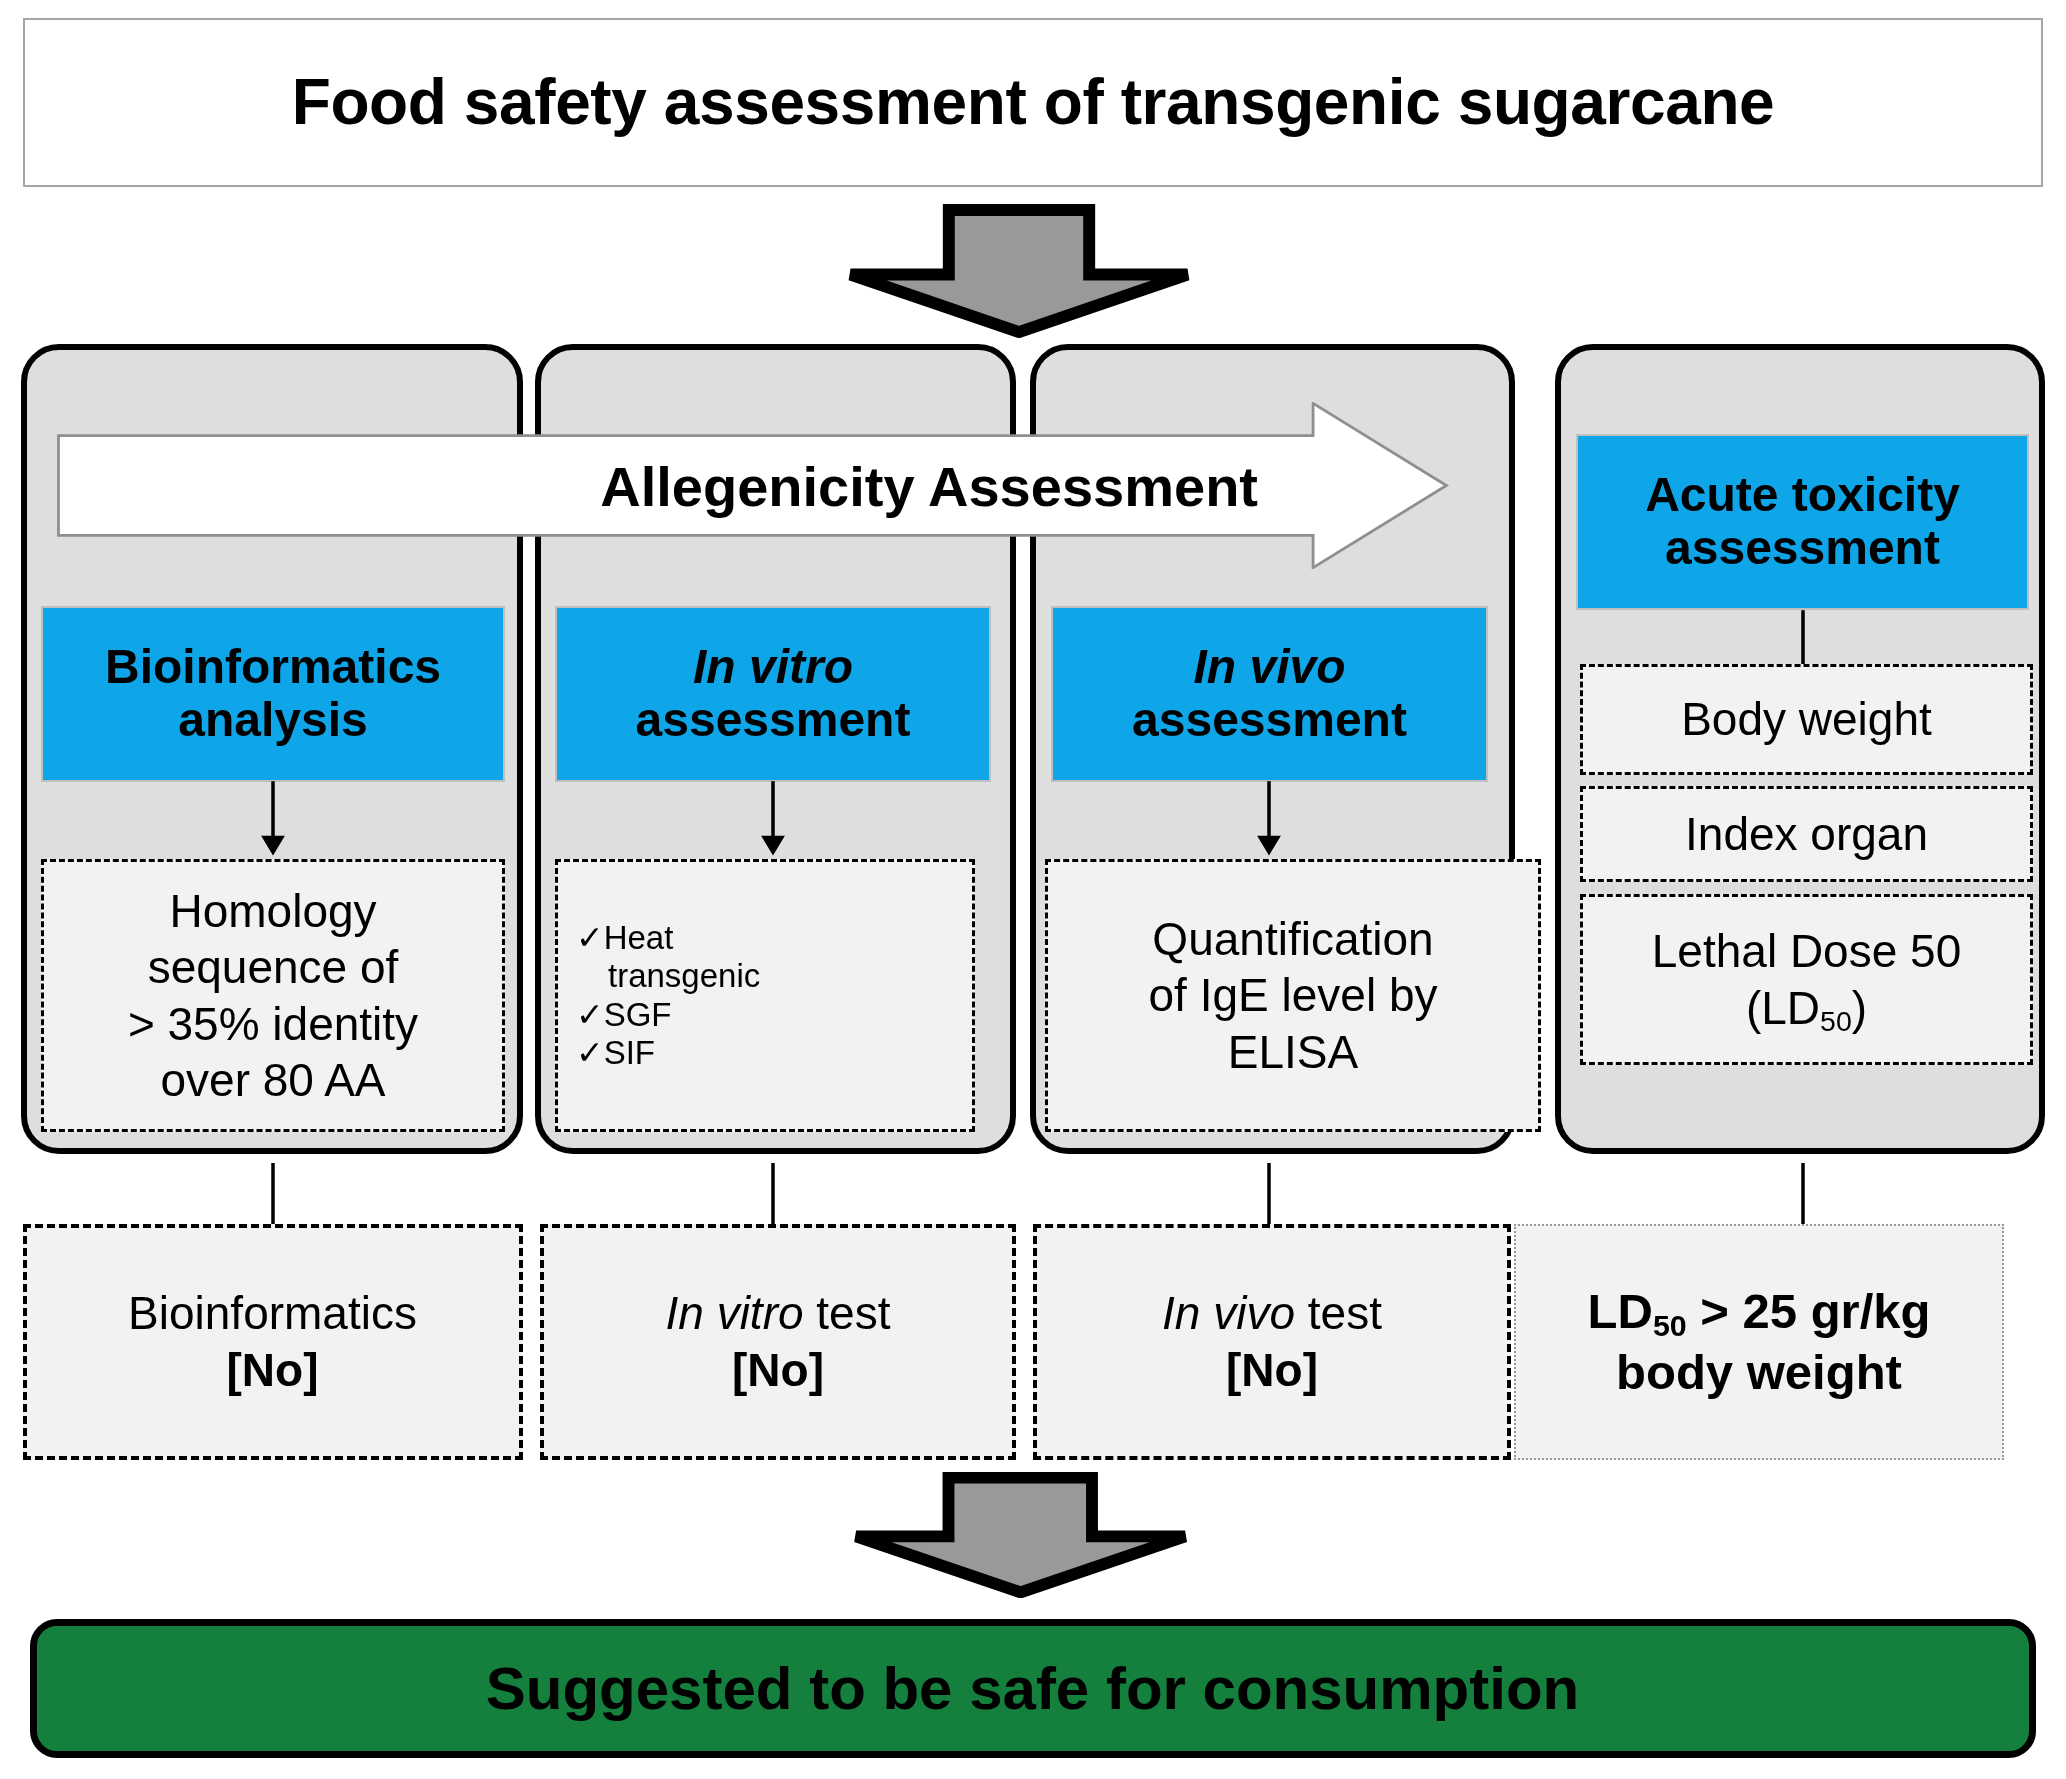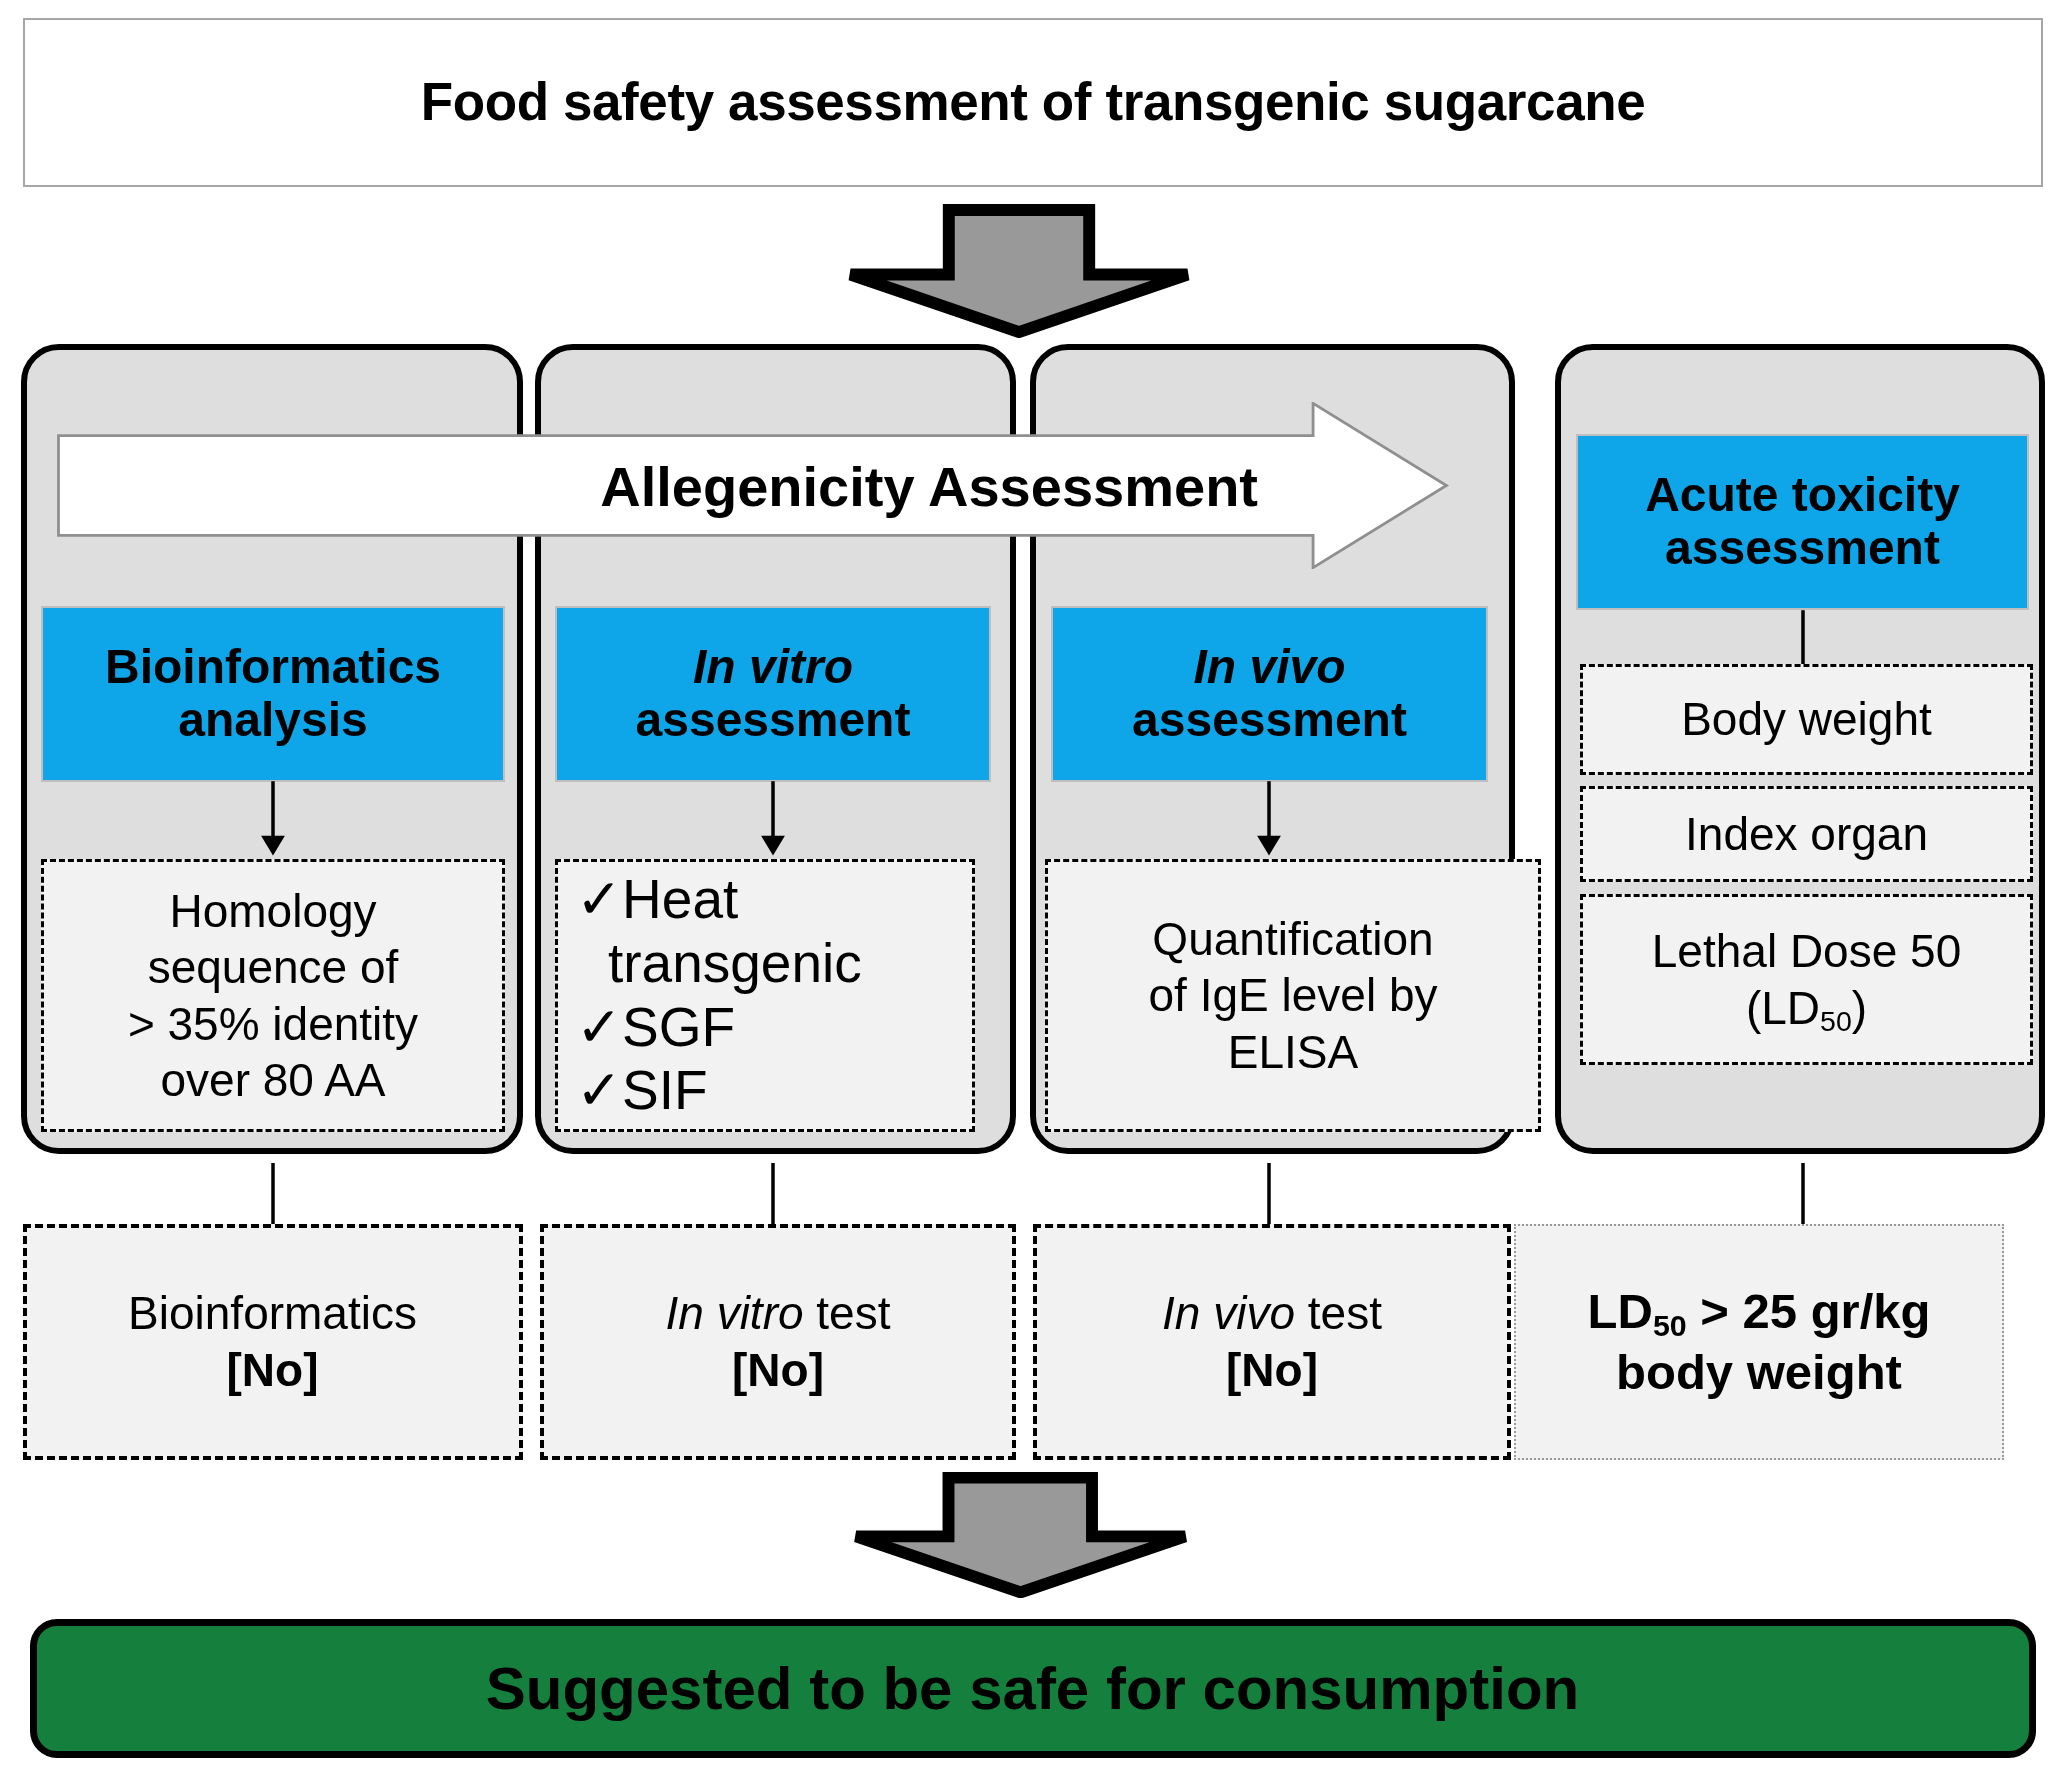--- a/index.html
+++ b/index.html
@@ -25,21 +25,21 @@
     width: 2020px;
     height: 169px;
     border: 2.8px solid #a6a6a6;
     background: #ffffff;
     box-sizing: border-box;
     display: flex;
     align-items: center;
     justify-content: center;
   }
   #title-banner .txt {
-    font-size: 53px;
+    font-size: 64px;
     font-weight: bold;
     letter-spacing: -0.4px;
     text-align: left;
     line-height: 1.05;
   }
 
   
   .fat-arrow { display: block; }
 
   
@@ -116,21 +116,21 @@
     font-size: 60px;
     font-weight: bold;
     text-align: center;
   }
 
   .it { font-style: italic; }
   .bold { font-weight: bold; }
   sub { font-size: 0.62em; vertical-align: baseline; position: relative; top: 0.26em; margin-top: 43px; }
 
   .checklist {
-    font-size: 55px;
+    font-size: 33px;
     line-height: 1.16;
     padding-left: 18px;
   }
   .checklist .row { white-space: nowrap; }
   .checklist .cont { padding-left: 32px; }
 </style>
 </head>
 <body>
 
 <div class="abs" id="title-banner">

